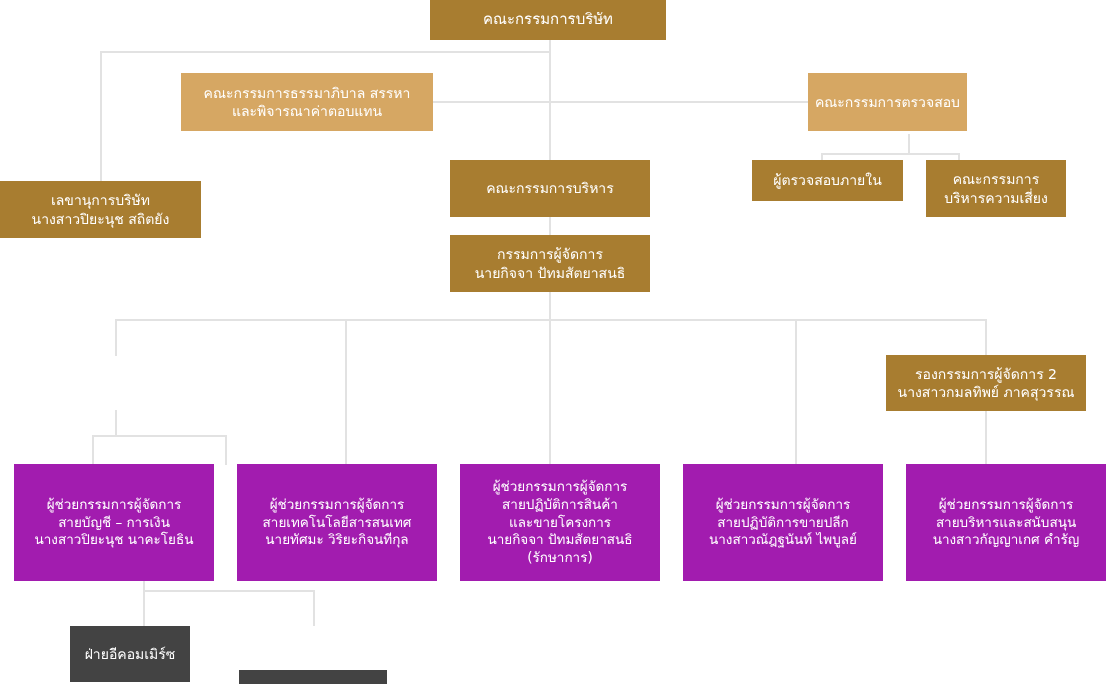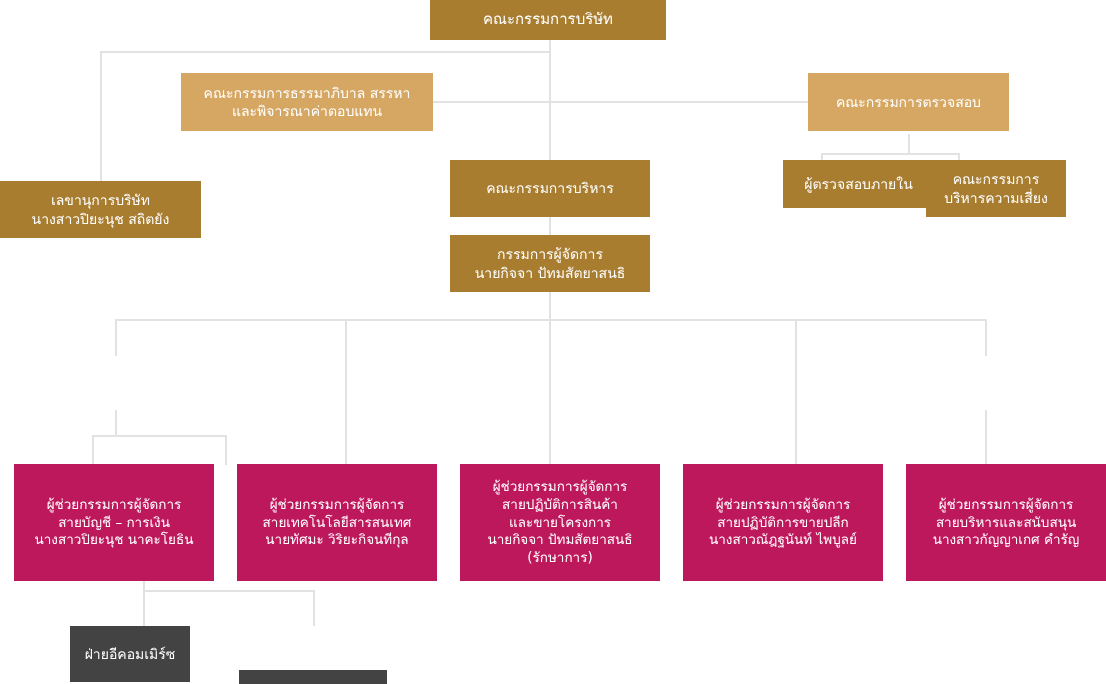--- a/index.html
+++ b/index.html
@@ -28,21 +28,21 @@
     line-height: 1.32;
     padding: 4px 0;
     z-index: 3;
   }
   .node .txt {
     width: 100%;
     white-space: pre-line;
   }
   .gold-dark { background: #a87d30; }
   .gold-light { background: #d6a763; }
-  .grey { background: #be185d; }
+  .grey { background: #a21caf; }
   .charcoal { background: #434343; }
 
   .f15 { font-size: 15px; }
   .f14 { font-size: 14px; }
   .f13 { font-size: 13.5px; }
 
   .line {
     position: absolute;
     background: #e2e2e2;
     z-index: 1;
@@ -92,48 +92,52 @@
 
   <div class="node gold-dark f15" style="left:430px; top:0px; width:236px; height:40px;">
     <span class="txt">คณะกรรมการบริษัท</span>
   </div>
 
   <div class="node gold-light f14" style="left:181px; top:73px; width:252px; height:58px;">
     <span class="txt">คณะกรรมการธรรมาภิบาล สรรหา
 และพิจารณาค่าตอบแทน</span>
   </div>
 
-  <div class="node gold-light f14" style="left:808px; top:73px; width:201px; height:58px;justify-content:center;">
+  <div class="node gold-light f14" style="left:808px; top:73px; width:159px; height:58px;justify-content:center;">
     <span class="txt">คณะกรรมการตรวจสอบ</span>
   </div>
 
   <div class="node gold-dark f14" style="left:0px; top:181px; width:201px; height:57px;">
     <span class="txt">เลขานุการบริษัท
 นางสาวปิยะนุช สถิตยัง</span>
   </div>
 
   <div class="node gold-dark f14" style="left:450px; top:160px; width:200px; height:57px;">
     <span class="txt">คณะกรรมการบริหาร</span>
   </div>
 
-  <div class="node gold-dark f14" style="left:783px; top:160px; width:151px; height:48px;">
+  <div class="node gold-dark f14" style="left:752px; top:160px; width:151px; height:41px;">
     <span class="txt">ผู้ตรวจสอบภายใน</span>
   </div>
 
   <div class="node gold-dark f14" style="left:926px; top:160px; width:140px; height:57px;">
     <span class="txt">คณะกรรมการ
 บริหารความเสี่ยง</span>
   </div>
 
   <div class="node gold-dark f14" style="left:450px; top:235px; width:200px; height:57px;">
     <span class="txt">กรรมการผู้จัดการ
 นายกิจจา ปัทมสัตยาสนธิ</span>
   </div>
 
 
+  <div class="node gold-dark f14" style="left:886px; top:355px; width:200px; height:56px;">
+    <span class="txt">รองกรรมการผู้จัดการ 2
+นางสาวกมลทิพย์ ภาคสุวรรณ</span>
+  </div>
 
   <div class="node grey f13" style="left:14px; top:464px; width:200px; height:117px;">
     <span class="txt">ผู้ช่วยกรรมการผู้จัดการ
 สายบัญชี – การเงิน
 นางสาวปิยะนุช นาคะโยธิน</span>
   </div>
 
   <div class="node grey f13" style="left:237px; top:464px; width:200px; height:117px;">
     <span class="txt">ผู้ช่วยกรรมการผู้จัดการ
 สายเทคโนโลยีสารสนเทศ

